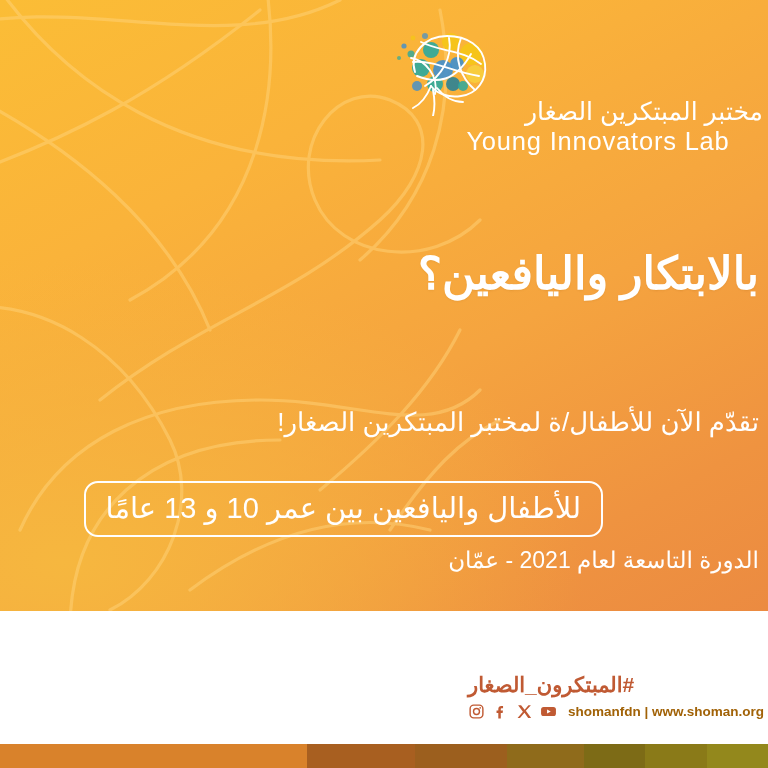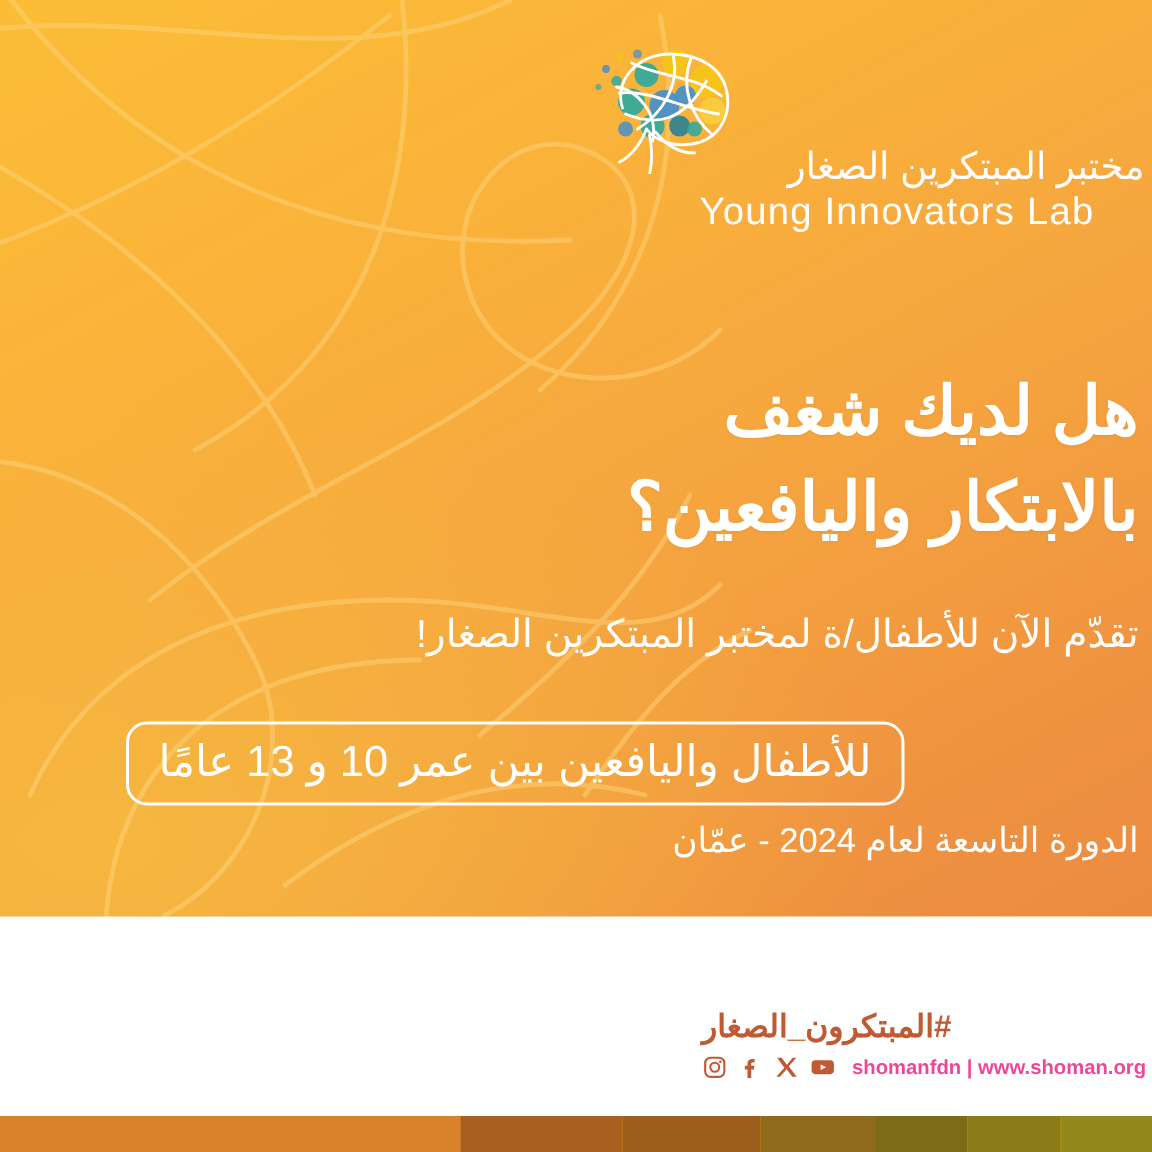--- a/index.html
+++ b/index.html
@@ -160,21 +160,21 @@
   .social-row {
     direction: ltr;
     display: flex;
     align-items: center;
     gap: 7px;
     margin-top: 7px;
   }
   .social-row .sicon { width: 17px; height: 17px; display: block; }
   .social-row .sicon svg { width: 100%; height: 100%; display: block; }
   .handle-text {
-    color: #ec4899;
+    color: #a16207;
     font-size: 13.5px;
     font-weight: 600;
     direction: ltr;
     margin-left: 4px;
     white-space: nowrap;
   }
 
   
   .bottom-strip {
     position: absolute;
@@ -246,29 +246,28 @@
             <path d="M42 66 C 44 76, 44 84, 42 92"></path>
             <path d="M46 64 C 54 74, 62 78, 72 78"></path>
           </g>
         </svg>
       </div>
       <div class="logo-text-ar">مختبر المبتكرين الصغار</div>
       <div class="logo-text-en">Young Innovators Lab</div>
     </div>
 
     <div class="headline">
-      <div class="line">هل لديك شغف</div>
       <div class="line">بالابتكار واليافعين؟</div>
     </div>
 
     <div class="subtitle">تقدّم الآن للأطفال/ة لمختبر المبتكرين الصغار!</div>
 
     <div class="age-badge">للأطفال واليافعين بين عمر 10 و 13 عامًا</div>
 
-    <div class="edition-line">الدورة التاسعة لعام 2024 - عمّان</div>
+    <div class="edition-line">الدورة التاسعة لعام 2021 - عمّان</div>
   </div>
 
   <div class="footer">
 
     <div class="footer-left">
       <div class="hashtag">#المبتكرون_الصغار</div>
       <div class="social-row">
         <span class="sicon">
           <svg viewBox="0 0 24 24" fill="none" stroke="#c05a33" stroke-width="2">
             <rect x="3" y="3" width="18" height="18" rx="5"></rect>

